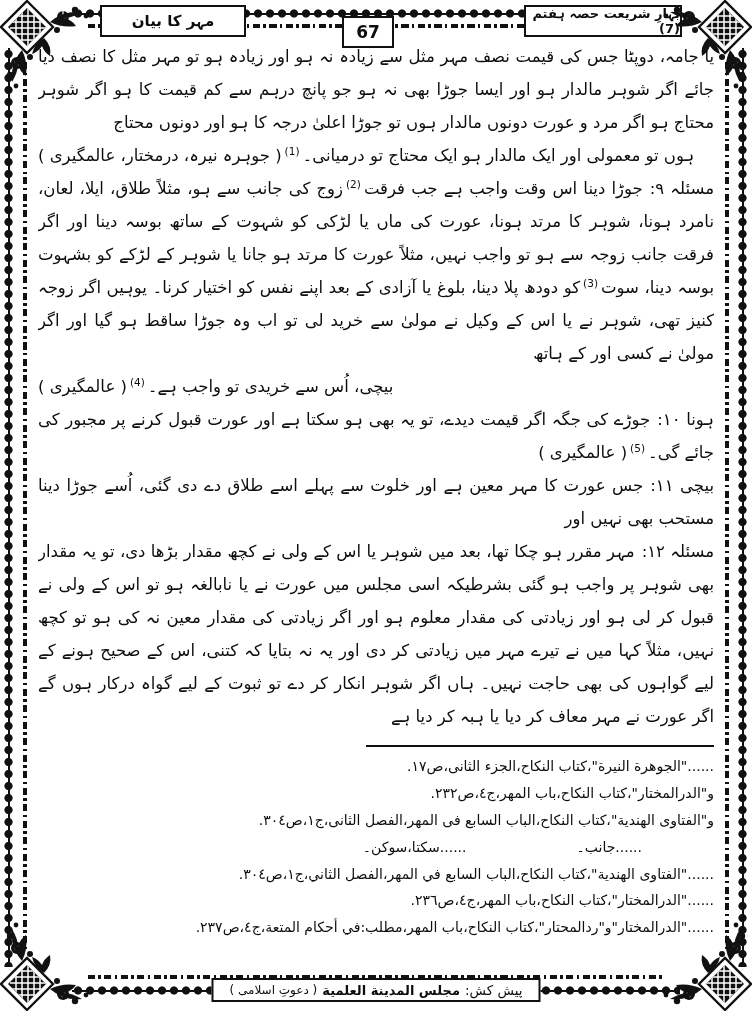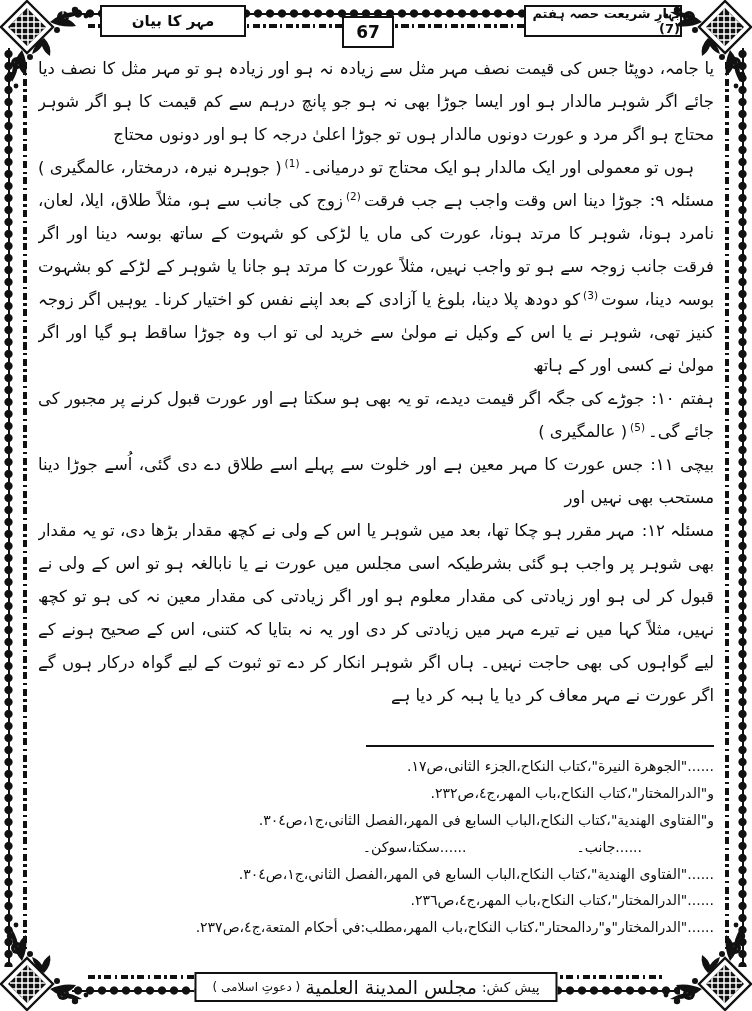--- a/index.html
+++ b/index.html
@@ -40,36 +40,36 @@
   .corner.tr{top:0;right:0;transform:scaleX(-1);}
   .corner.bl{bottom:0;left:0;transform:scaleY(-1);}
   .corner.br{bottom:0;right:0;transform:scale(-1,-1);}
   
   .hbox{position:absolute;top:5px;height:28px;border:2px solid #111;background:#fff;
     display:flex;align-items:center;justify-content:center;z-index:4;direction:rtl;}
   .hbox.left{left:100px;width:142px;font-size:15px;font-weight:700;}
   .hbox.center{left:342px;width:48px;font-size:17px;font-weight:700;font-family:"DejaVu Sans",sans-serif;margin-top:11px;}
   .hbox.right{left:524px;width:154px;font-size:13px;font-weight:700;}
   
-  .content{position:absolute;top:52px;right:38px;left:38px;height:692px;overflow:hidden;
+  .content{position:absolute;top:40px;right:38px;left:38px;height:692px;overflow:hidden;
     direction:rtl;text-align:justify;font-size:16.5px;line-height:2.0;}
   .para{margin:0;}
   .label{font-weight:400;margin-left:7px;}
   sup{font-size:10.5px;margin:0 3px;}
   .cite-line{text-align:left;}
   
   .footnotes{position:absolute;top:745px;right:38px;left:38px;direction:rtl;
     text-align:right;font-size:14px;line-height:1.92;}
   .fn-rule{height:0;border-top:2px solid #111;width:348px;margin:0 0 6px auto;margin-right:0;margin-left:auto;}
   .fn-gloss{display:flex;gap:110px;padding-right:72px;}
   
   .footer-box{position:absolute;bottom:9px;left:50%;transform:translateX(-50%);
     border:2px solid #111;background:#fff;padding:2px 16px;z-index:5;direction:rtl;
     font-size:13.5px;white-space:nowrap;display:flex;align-items:center;gap:5px;}
-  .footer-box .org{font-weight:400;font-size:19px;}
+  .footer-box .org{font-weight:700;font-size:13px;}
   .footer-box .suffix{font-size:12px;}
 </style>
 </head>
 <body>
 
 <div class="page">
 
   <div class="bead-h top"></div>
   <div class="dash-h top2"></div>
   <div class="bead-v left"></div>
@@ -202,23 +202,26 @@
     <p class="para">
       <span>یا جامہ، دوپٹا جس کی قیمت نصف مہر مثل سے زیادہ نہ ہو اور زیادہ ہو تو مہر مثل کا نصف دیا جائے اگر شوہر مالدار ہو اور ایسا جوڑا بھی نہ ہو جو پانچ درہم سے کم قیمت کا ہو اگر شوہر محتاج ہو اگر مرد و عورت دونوں مالدار ہوں تو جوڑا اعلیٰ درجہ کا ہو اور دونوں محتاج</span>
     </p>
     <div class="cite-line">
       <span>ہوں تو معمولی اور ایک مالدار ہو ایک محتاج تو درمیانی۔</span><sup>(1)</sup><span>( جوہرہ نیرہ، درمختار، عالمگیری )</span>
     </div>
 
     <p class="para">
       <span class="label">مسئلہ ۹:</span><span>جوڑا دینا اس وقت واجب ہے جب فرقت</span><sup>(2)</sup><span>زوج کی جانب سے ہو، مثلاً طلاق، ایلا، لعان، نامرد ہونا، شوہر کا مرتد ہونا، عورت کی ماں یا لڑکی کو شہوت کے ساتھ بوسہ دینا اور اگر فرقت جانب زوجہ سے ہو تو واجب نہیں، مثلاً عورت کا مرتد ہو جانا یا شوہر کے لڑکے کو بشہوت بوسہ دینا، سوت</span><sup>(3)</sup><span>کو دودھ پلا دینا، بلوغ یا آزادی کے بعد اپنے نفس کو اختیار کرنا۔ یوہیں اگر زوجہ کنیز تھی، شوہر نے یا اس کے وکیل نے مولیٰ سے خرید لی تو اب وہ جوڑا ساقط ہو گیا اور اگر مولیٰ نے کسی اور کے ہاتھ</span>
     </p>
-
-    <p class="para">
-      <span class="label">ہفتم ۱۰:</span><span>جوڑے کی جگہ اگر قیمت دیدے، تو یہ بھی ہو سکتا ہے اور عورت قبول کرنے پر مجبور کی جائے گی۔</span><sup>(5)</sup><span>( عالمگیری )</span>
+    <div class="cite-line">
+      <span>بیچی، اُس سے خریدی تو واجب ہے۔</span><sup>(4)</sup><span>( عالمگیری )</span>
+    </div>
+
+    <p class="para">
+      <span class="label">ہونا ۱۰:</span><span>جوڑے کی جگہ اگر قیمت دیدے، تو یہ بھی ہو سکتا ہے اور عورت قبول کرنے پر مجبور کی جائے گی۔</span><sup>(5)</sup><span>( عالمگیری )</span>
     </p>
 
     <p class="para">
       <span class="label">بیچی ۱۱:</span><span>جس عورت کا مہر معین ہے اور خلوت سے پہلے اسے طلاق دے دی گئی، اُسے جوڑا دینا مستحب بھی نہیں اور</span>
     </p>
 
     <p class="para">
       <span class="label">مسئلہ ۱۲:</span><span>مہر مقرر ہو چکا تھا، بعد میں شوہر یا اس کے ولی نے کچھ مقدار بڑھا دی، تو یہ مقدار بھی شوہر پر واجب ہو گئی بشرطیکہ اسی مجلس میں عورت نے یا نابالغہ ہو تو اس کے ولی نے قبول کر لی ہو اور زیادتی کی مقدار معلوم ہو اور اگر زیادتی کی مقدار معین نہ کی ہو تو کچھ نہیں، مثلاً کہا میں نے تیرے مہر میں زیادتی کر دی اور یہ نہ بتایا کہ کتنی، اس کے صحیح ہونے کے لیے گواہوں کی بھی حاجت نہیں۔ ہاں اگر شوہر انکار کر دے تو ثبوت کے لیے گواہ درکار ہوں گے اگر عورت نے مہر معاف کر دیا یا ہبہ کر دیا ہے</span>
     </p>
 

